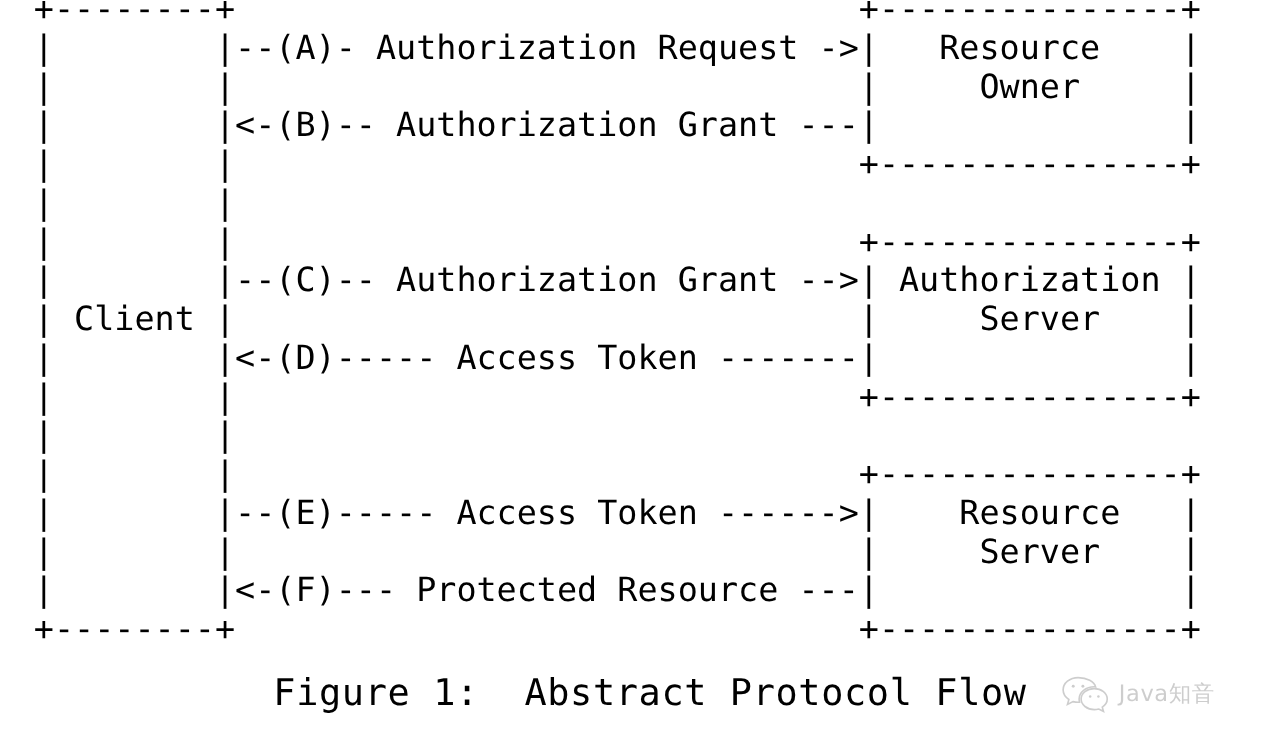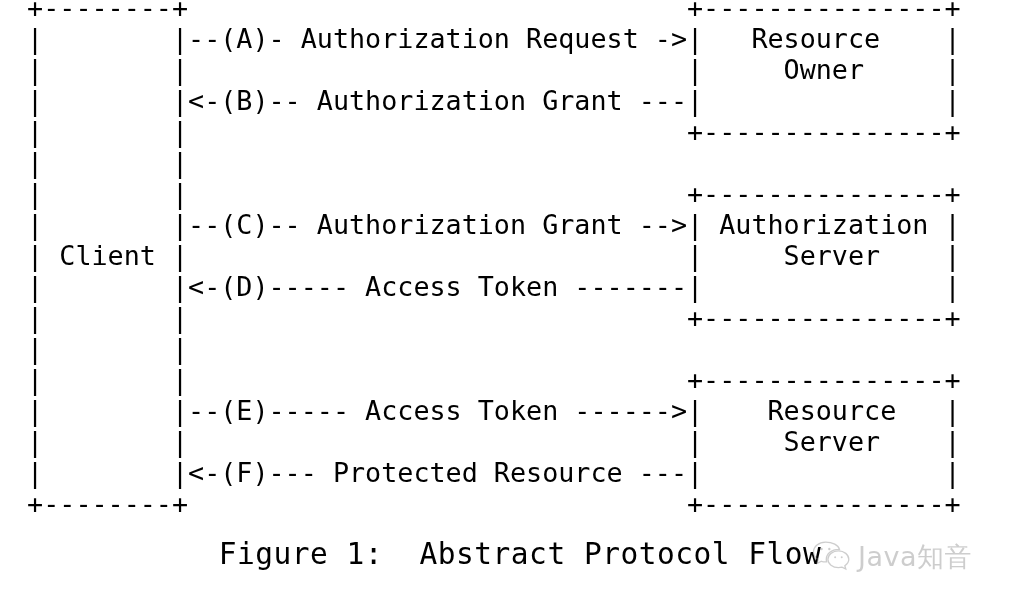--- a/index.html
+++ b/index.html
@@ -69,21 +69,21 @@
     opacity: 0.42;
     user-select: none;
   }
   .watermark .wechat-logo {
     display: block;
     width: 38px;
     height: 32px;
   }
   .watermark .wm-text {
     font-family: "DejaVu Sans", "Liberation Sans", sans-serif;
-    font-size: 27px;
+    font-size: 18px;
     line-height: 1;
     color: #8a8a8a;
     letter-spacing: 0.5px;
     white-space: pre;
   }
 </style>
 </head>
 <body>
 
 <div id="figure-root">

